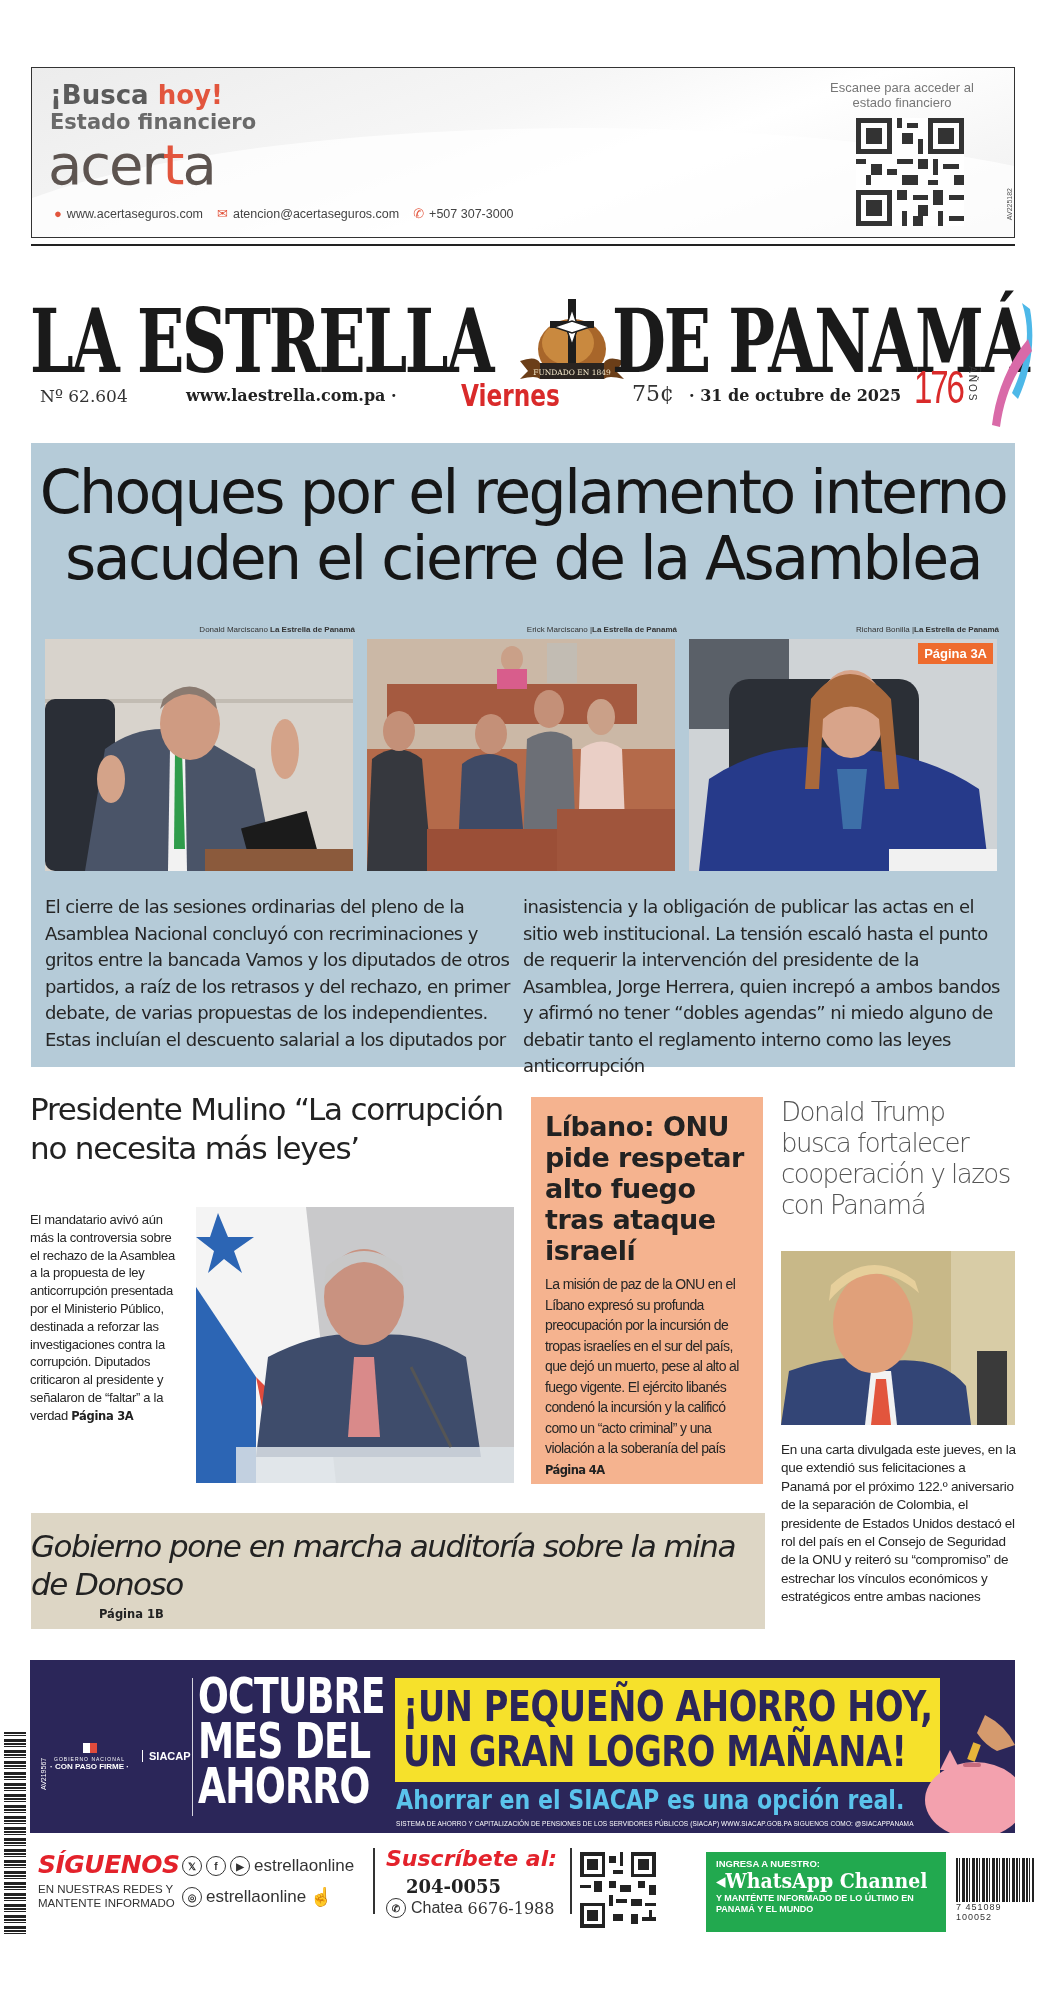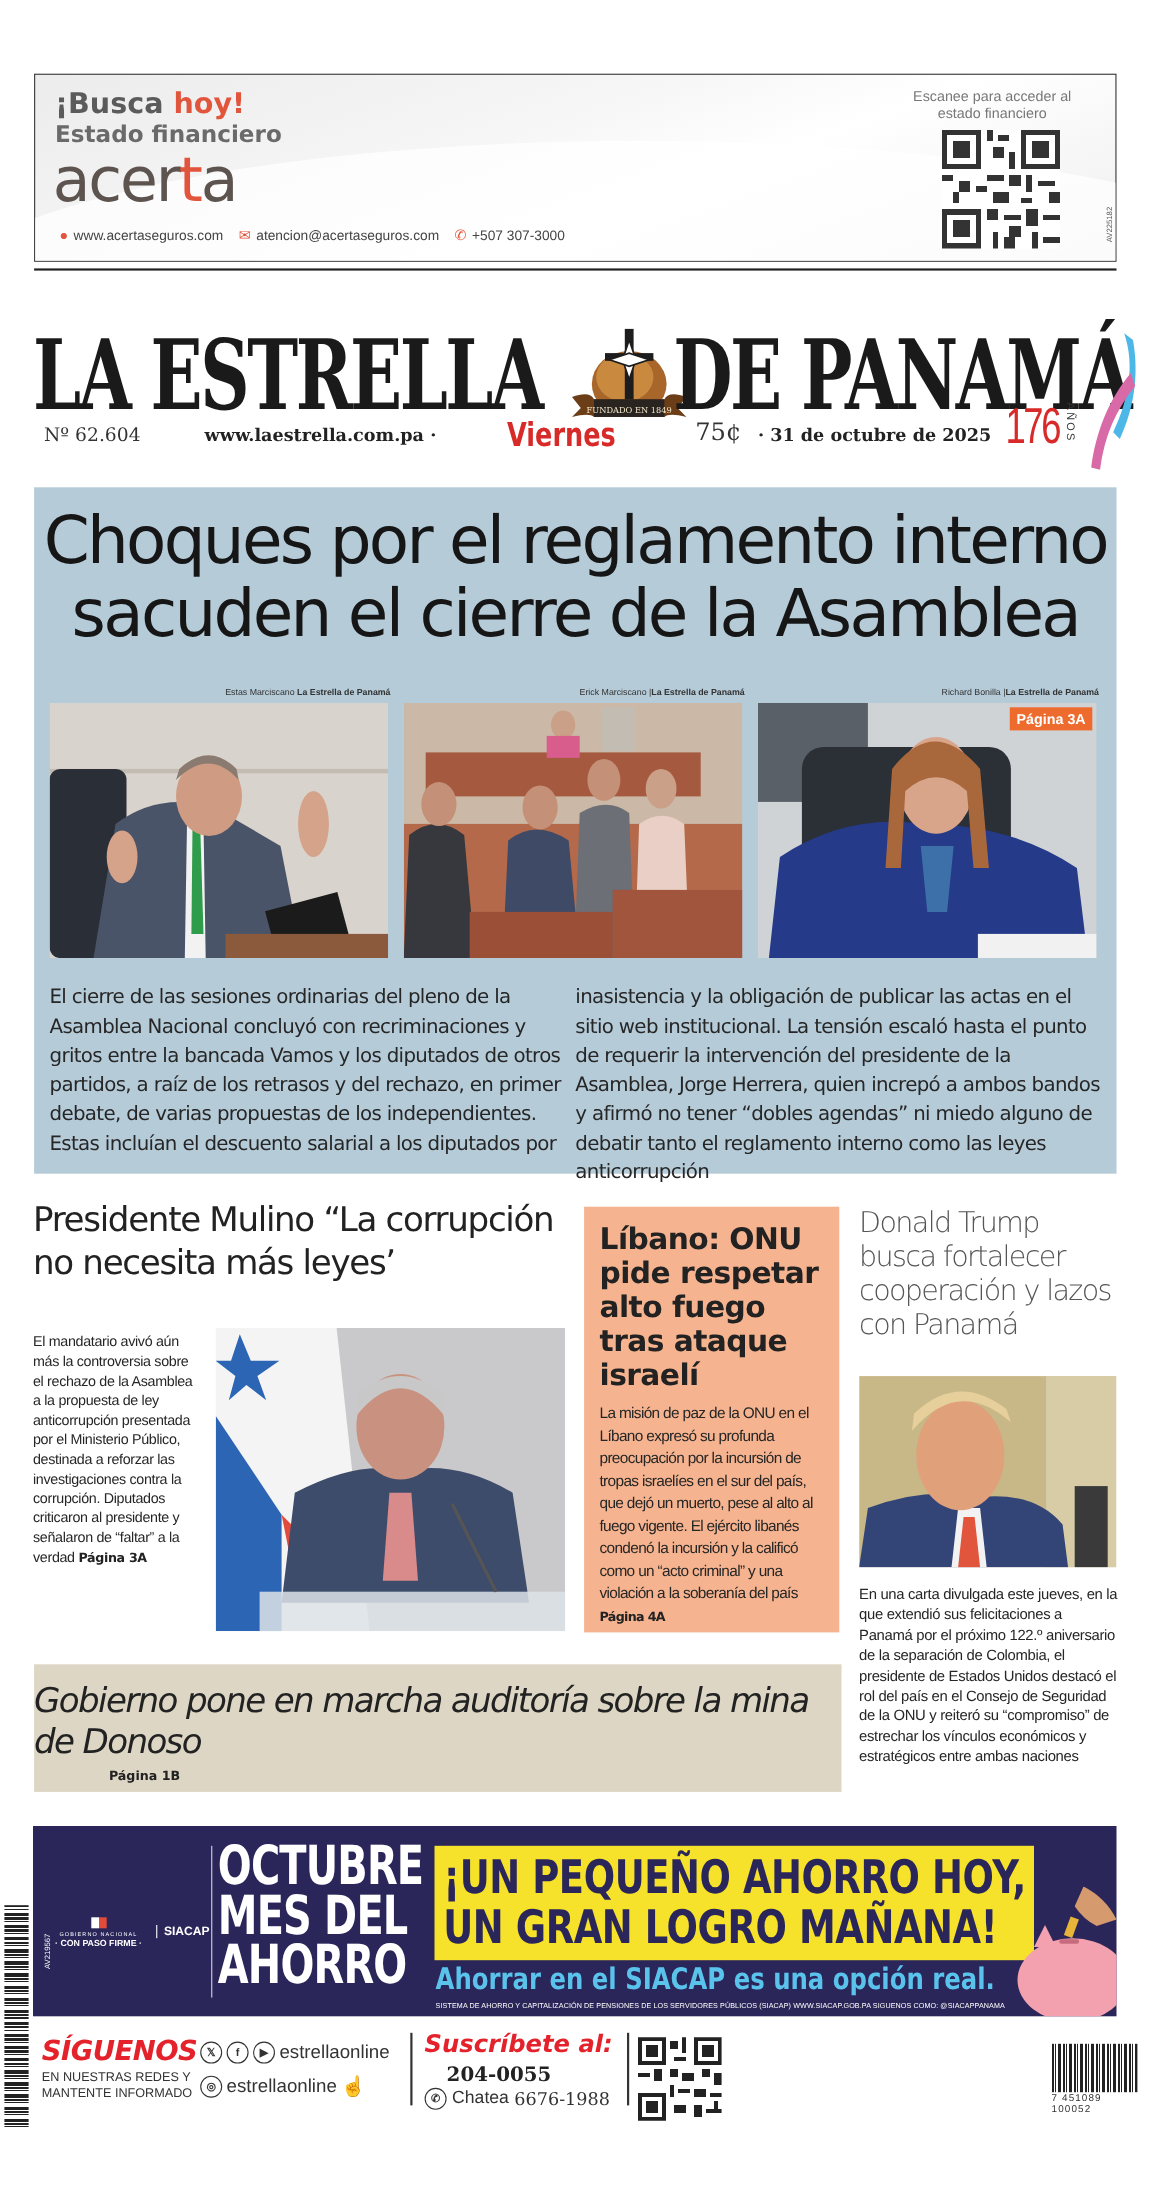--- a/index.html
+++ b/index.html
@@ -186,21 +186,21 @@
   <div class="date">· 31 de octubre de 2025</div>
 </div>
 <div id="years" class="abs">
   <div class="num">176</div>
   <div class="anos">AÑOS</div>
 </div>
 
 <div id="lead" class="abs">
   <h1>Choques por el reglamento interno sacuden el cierre de la Asamblea</h1>
 
-  <div class="credit" style="left:14px"><span>Estas Marciscano </span><b>La Estrella de Panamá</b></div>
+  <div class="credit" style="left:14px"><span>Donald Marciscano </span><b>La Estrella de Panamá</b></div>
   <div class="credit" style="left:336px"><span>Erick Marciscano |</span><b>La Estrella de Panamá</b></div>
   <div class="credit" style="left:658px"><span>Richard Bonilla |</span><b>La Estrella de Panamá</b></div>
 
   <div class="photo" style="left:14px">
     <svg width="308" height="232" viewBox="0 0 308 232">
       <rect width="308" height="232" fill="#d8d3cc"></rect>
       <rect x="0" y="60" width="308" height="4" fill="#c2bcb3"></rect>
       <rect x="0" y="60" width="70" height="172" rx="10" fill="#2a2e36"></rect>
       <path d="M40 232 L60 110 Q100 80 150 95 L210 130 L230 232 Z" fill="#4a5468"></path>
       <polygon points="125,110 140,110 142,232 123,232" fill="#f2f2f2"></polygon>
@@ -376,17 +376,22 @@
         <rect x="8" y="12" width="1" height="3"></rect>
         <rect x="10" y="13" width="3" height="1"></rect>
       <rect x="14" y="13" width="3" height="2"></rect>
         <rect x="18" y="14" width="3" height="1"></rect>
         <rect x="9" y="17" width="3" height="2"></rect>
         <rect x="14" y="17" width="2" height="3"></rect>
       <rect x="17" y="18" width="4" height="1"></rect>
         <rect x="19" y="16" width="1" height="2"></rect>
     </g>
   </svg>
+  <div class="wa">
+    <div class="s">INGRESA A NUESTRO:</div>
+    <div class="b">◂WhatsApp Channel</div>
+    <div class="f">Y MANTÉNTE INFORMADO DE LO ÚLTIMO EN PANAMÁ Y EL MUNDO</div>
+  </div>
   <div class="bc">
     <div style="height:44px;background:repeating-linear-gradient(90deg,#222 0 2px,#fff 2px 3px,#222 3px 4px,#fff 4px 6px,#222 6px 9px,#fff 9px 10px);"></div>
     <div style="font-size:9px;color:#333;letter-spacing:1px;">7 451089 100052</div>
   </div>
 </div>
 
 </body></html>

